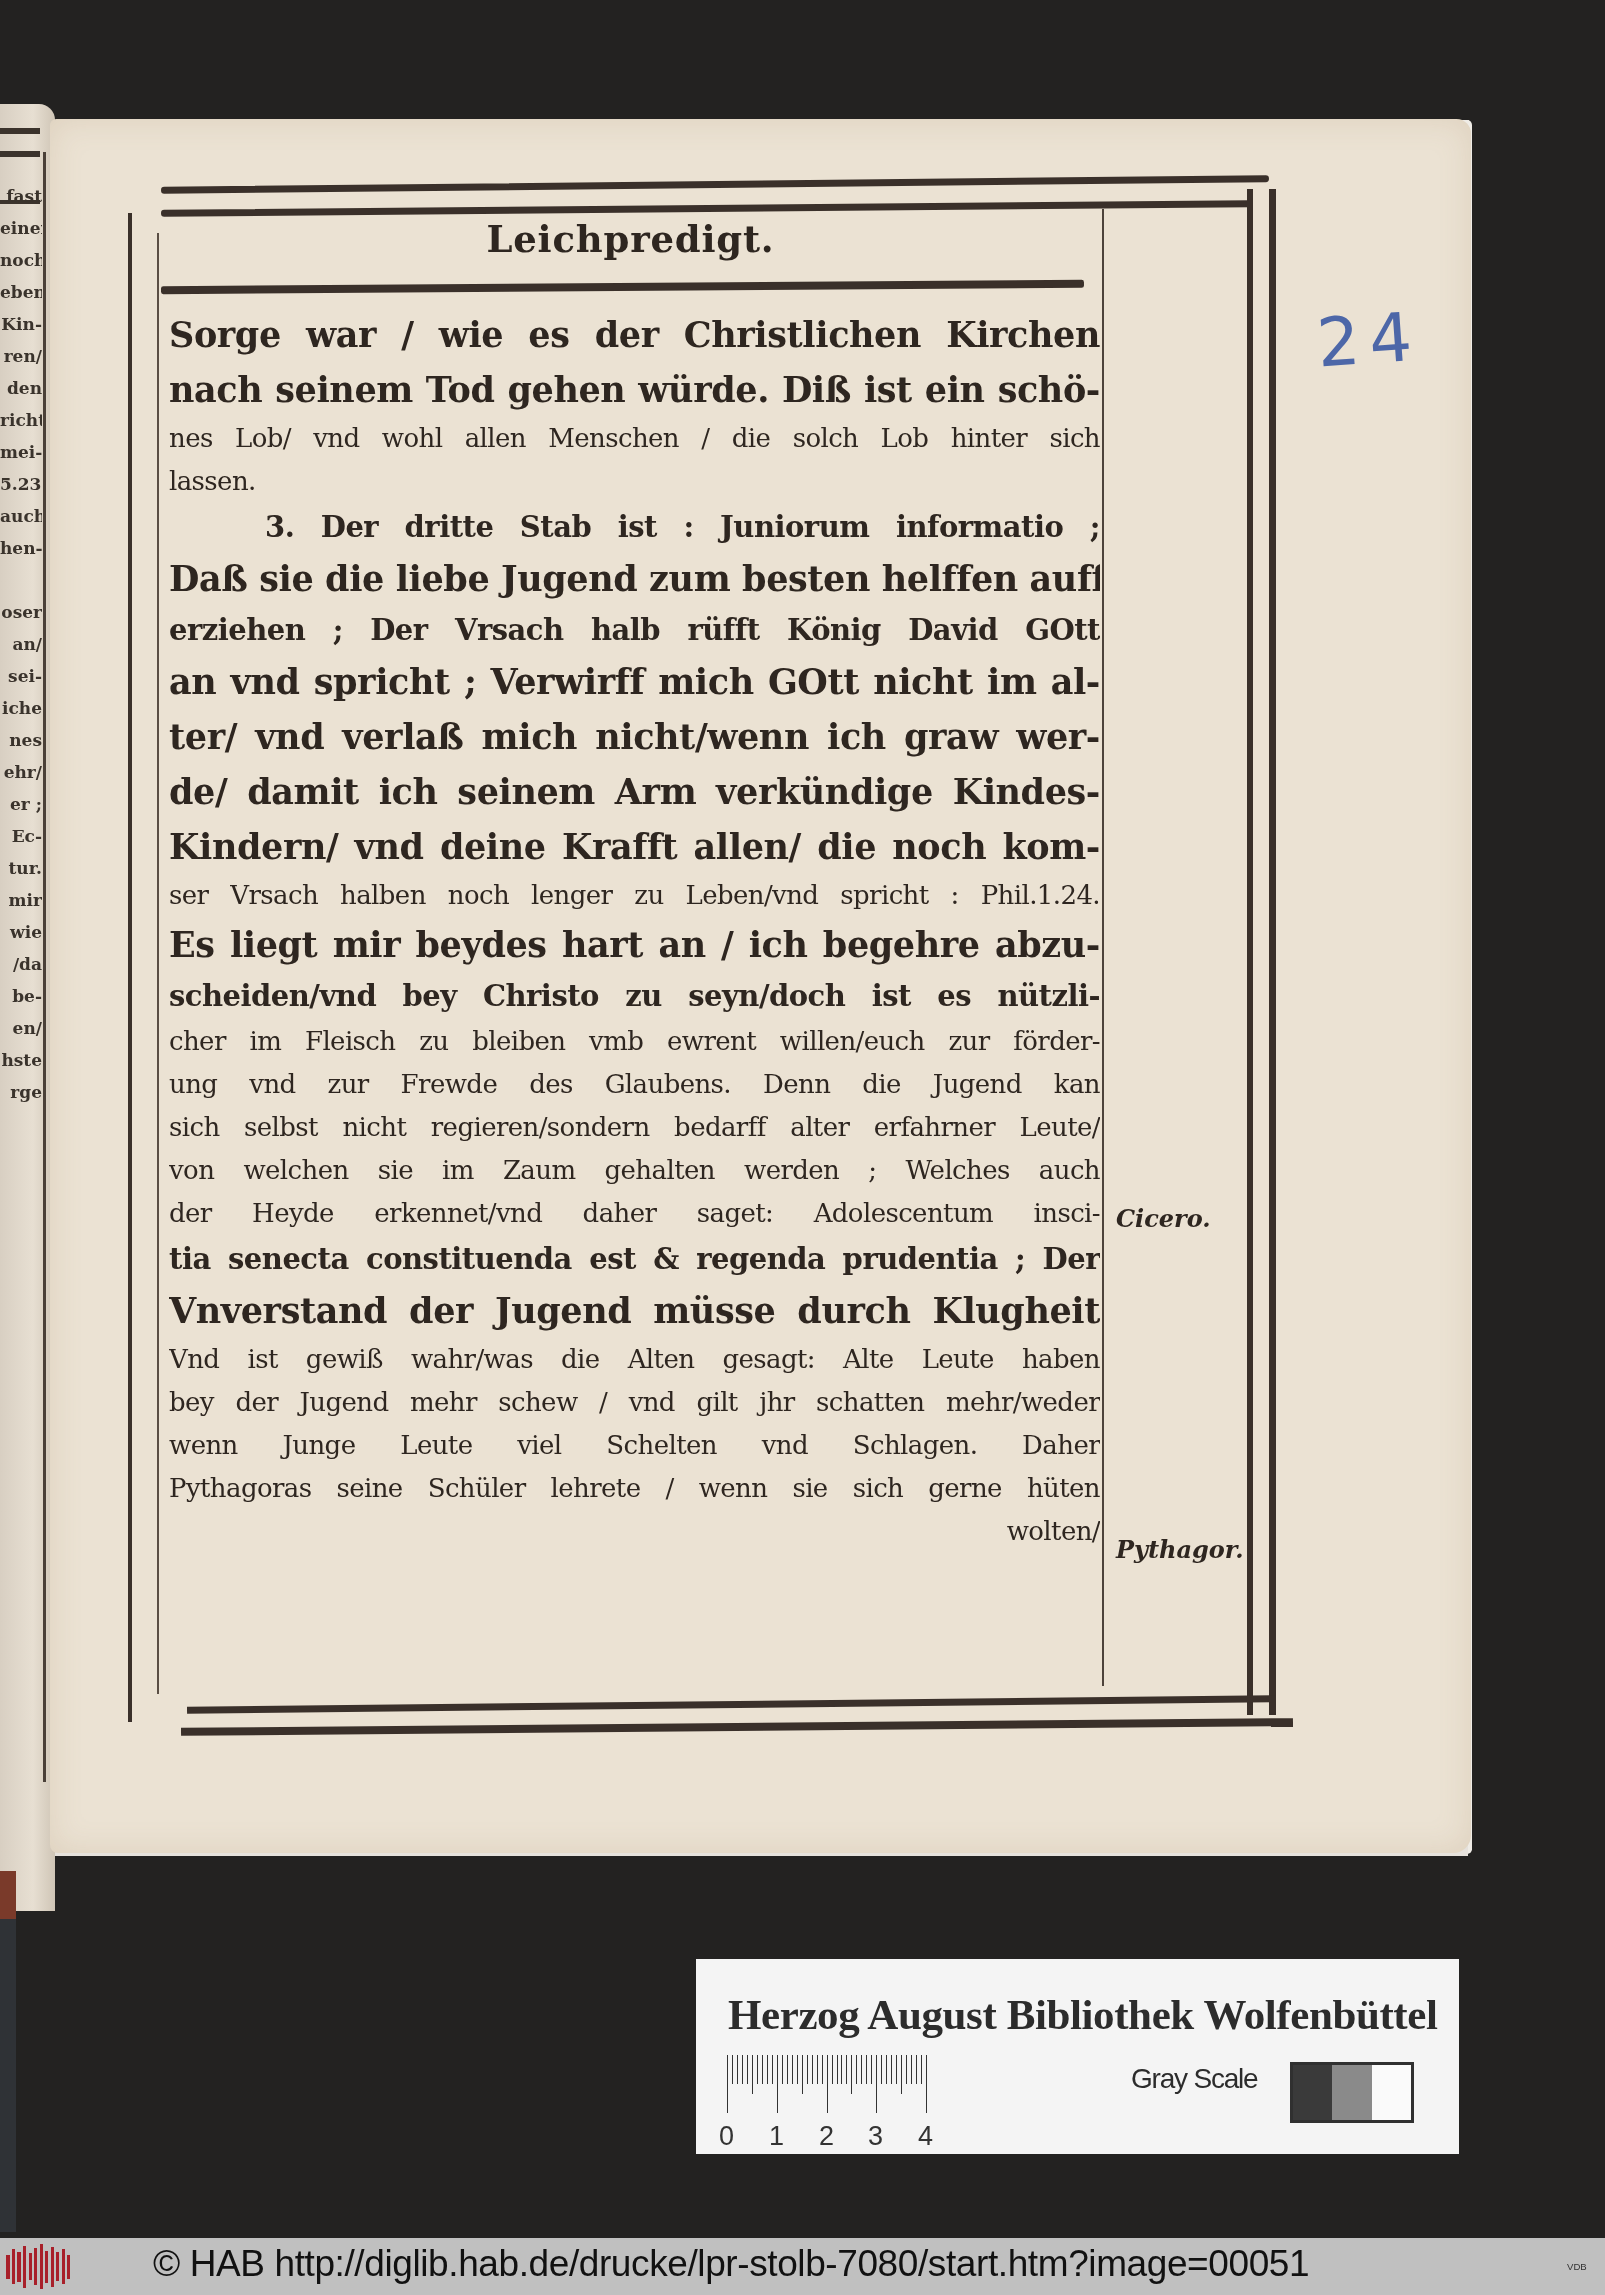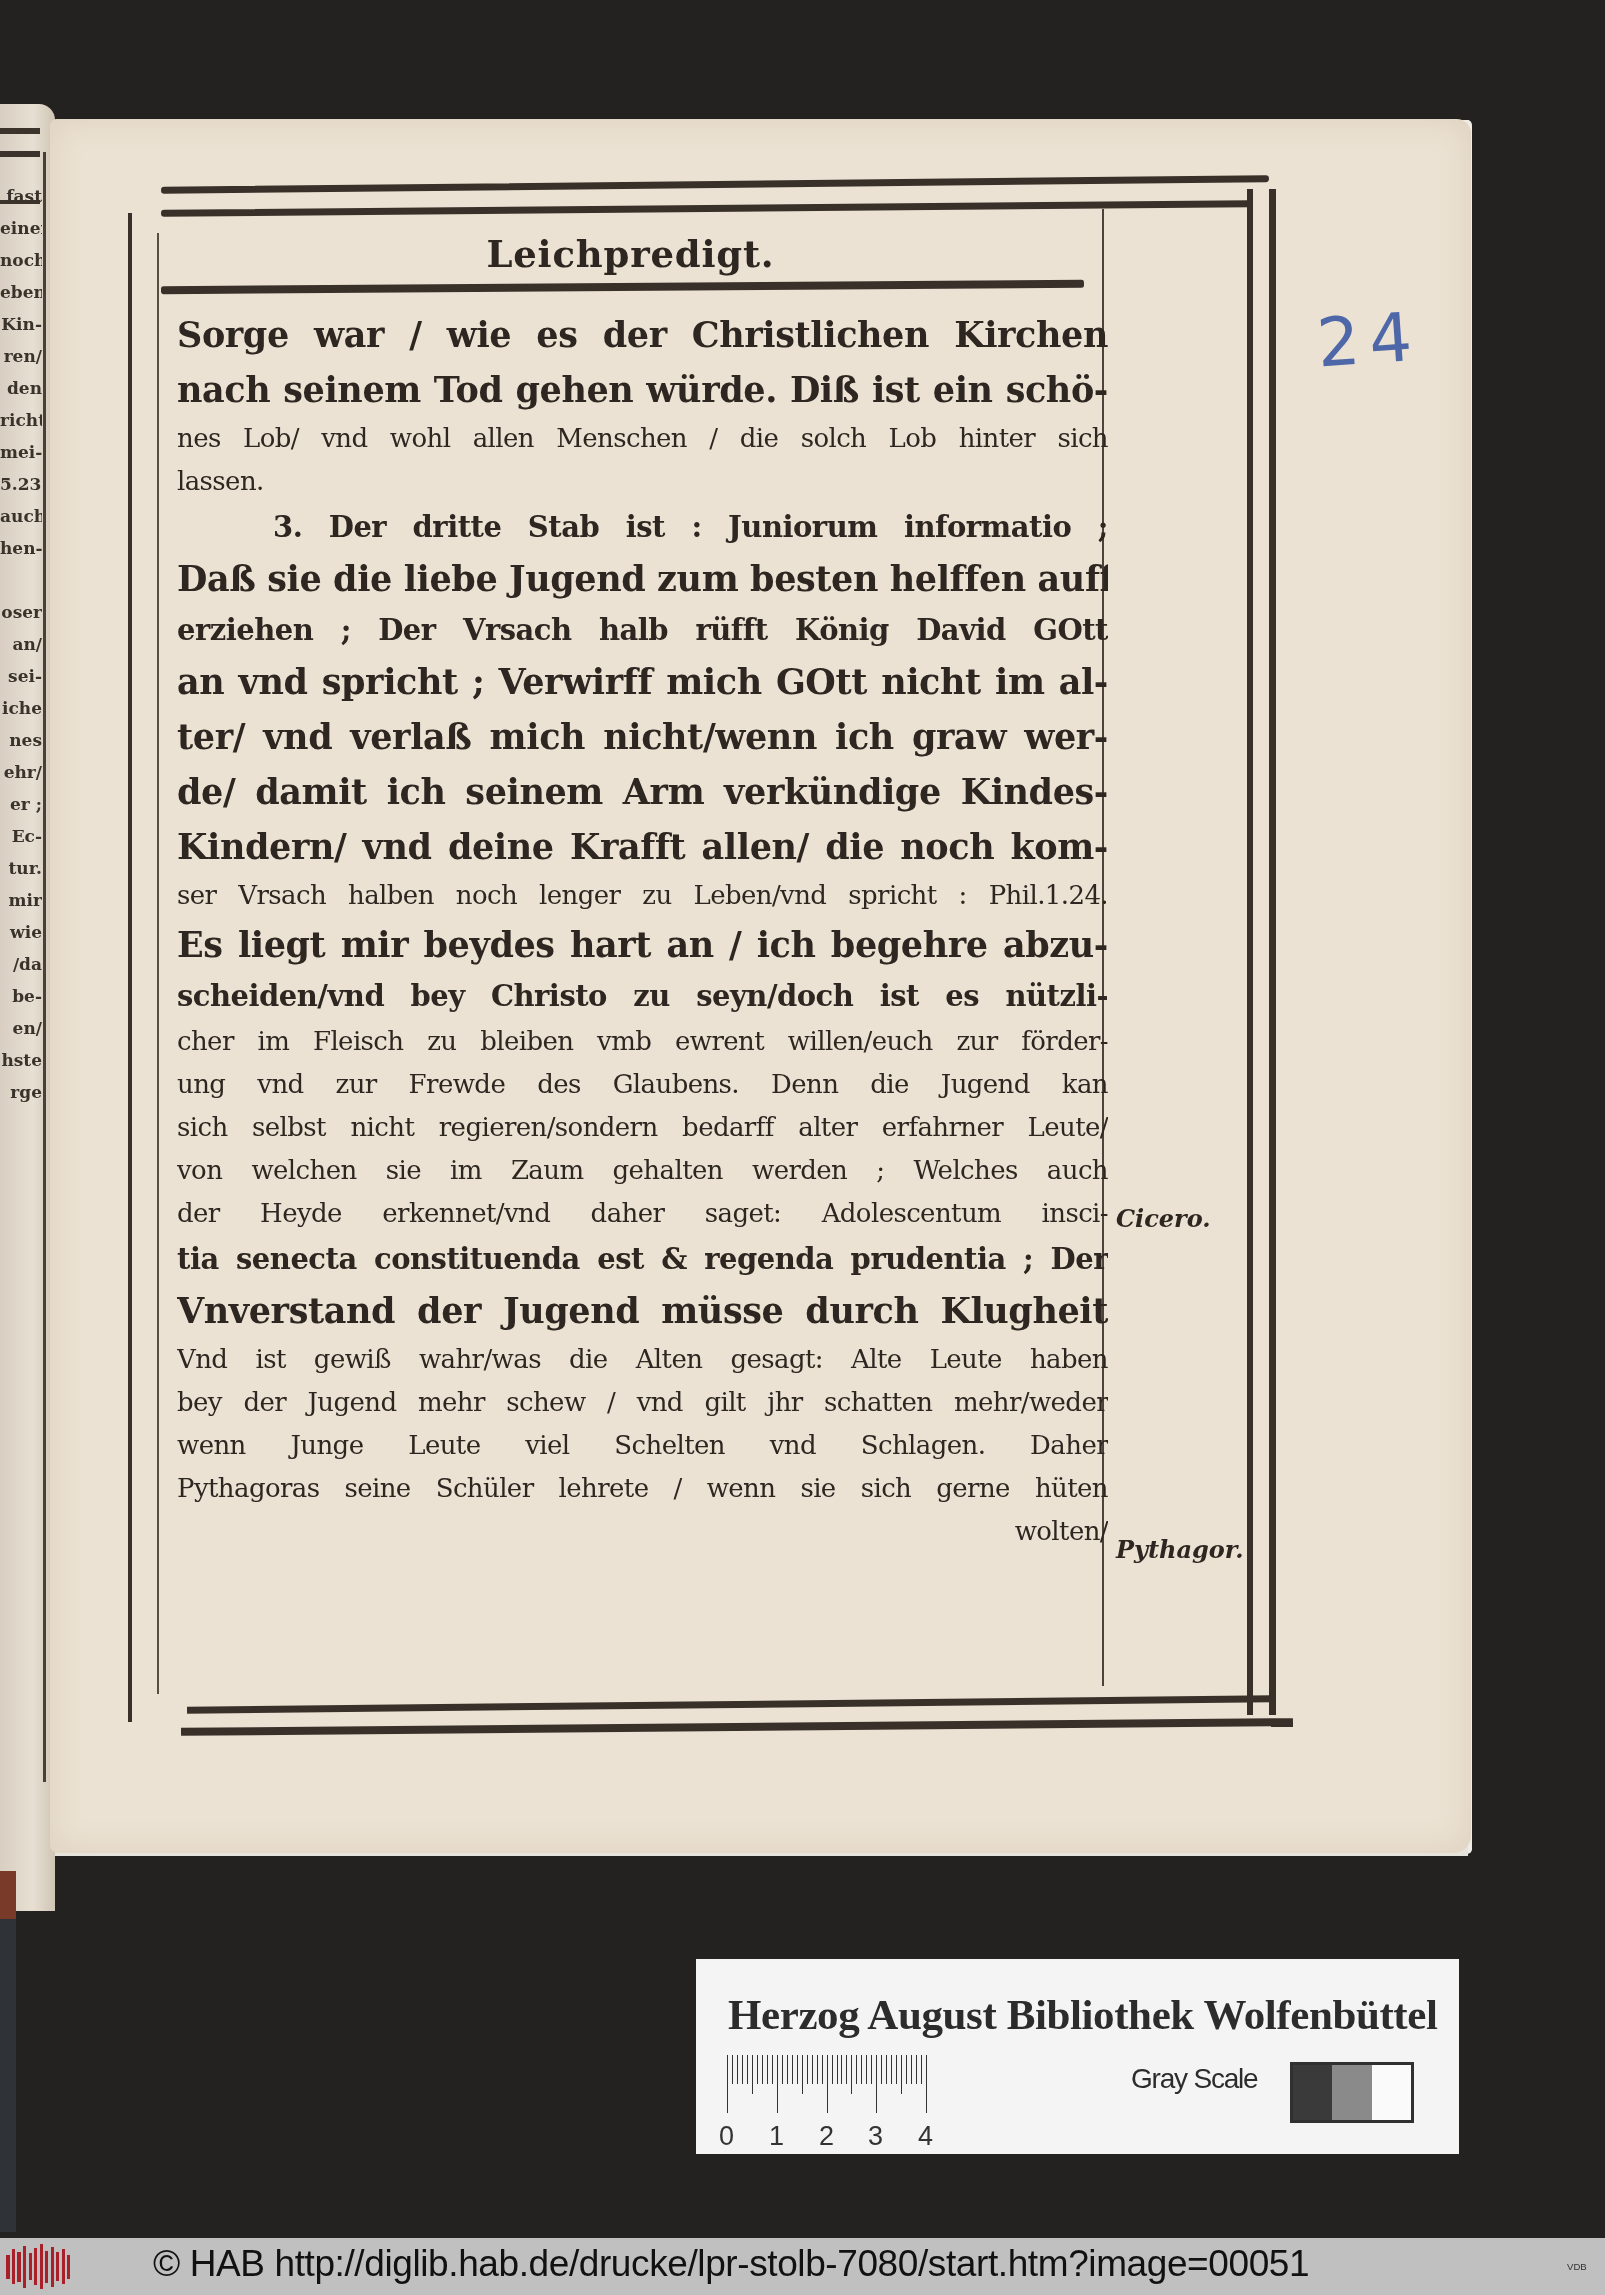--- a/index.html
+++ b/index.html
@@ -45,24 +45,24 @@
   .frame-right1 { position: absolute; left: 1247px; top: 189px; width: 6.4px; height: 1526px; background: #3a302a; }
   .frame-right2 { position: absolute; left: 1269px; top: 189px; width: 7.2px; height: 1526px; background: #3a302a; }
   .margin-rule { position: absolute; left: 1102px; top: 209px; width: 2.4px; height: 1477px; background: #4d433b; }
   .header-rule { position: absolute; left: 161px; top: 283px; width: 923px; height: 8px; background: #3a302a; border-radius: 2.4px; transform: rotate(-0.4deg); }
   .frame-bot1 { position: absolute; left: 187px; top: 1701px; width: 1088px; height: 7.2px; background: #3a302a; transform: rotate(-0.6deg); }
   .frame-bot2 { position: absolute; left: 181px; top: 1723px; width: 1112px; height: 8px; background: #3a302a; transform: rotate(-0.5deg); }
 
   .running-head {
     position: absolute; left: 161px; top: 217px; width: 939px; text-align: center;
     font-family: "DejaVu Serif", serif; font-weight: bold; font-size: 37px;
-    color: #2e2620; letter-spacing: 0.8px; margin-top: 15px;
+    color: #2e2620; letter-spacing: 0.8px;
   }
   .body-text {
-    position: absolute; left: 177px; top: 307px; width: 931px;
+    position: absolute; left: 169px; top: 307px; width: 931px;
     color: #2e2620; font-family: "DejaVu Serif", serif; font-weight: bold;
   }
   .line {
     display: block; white-space: nowrap; overflow: hidden;
     text-align: justify; text-align-last: justify;
   }
   .line.big { font-size: 35px; line-height: 55px; letter-spacing: -0.4px; }
   .line.small { font-size: 26px; line-height: 43px; letter-spacing: -0.6px; font-weight: normal; }
   .line.mid { font-size: 29px; line-height: 48px; letter-spacing: -0.5px; }
   .line.indent { padding-left: 96px; }

